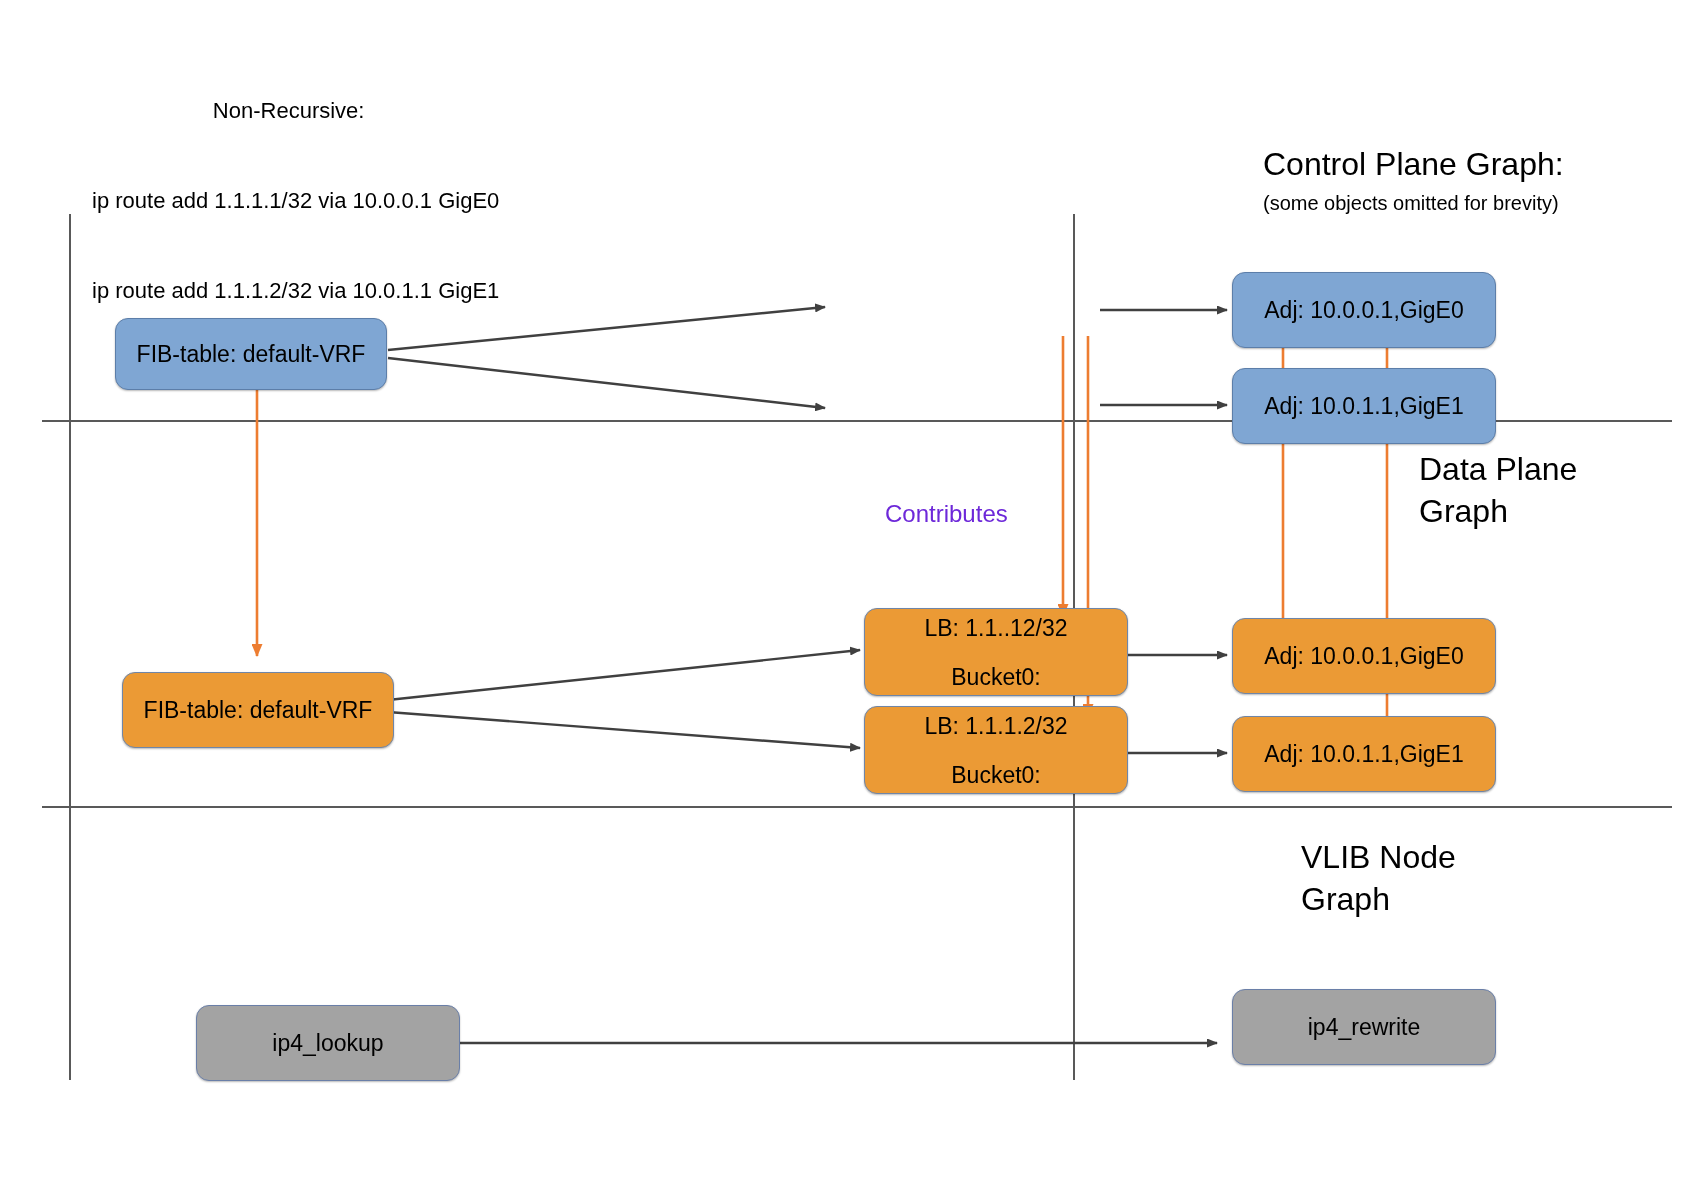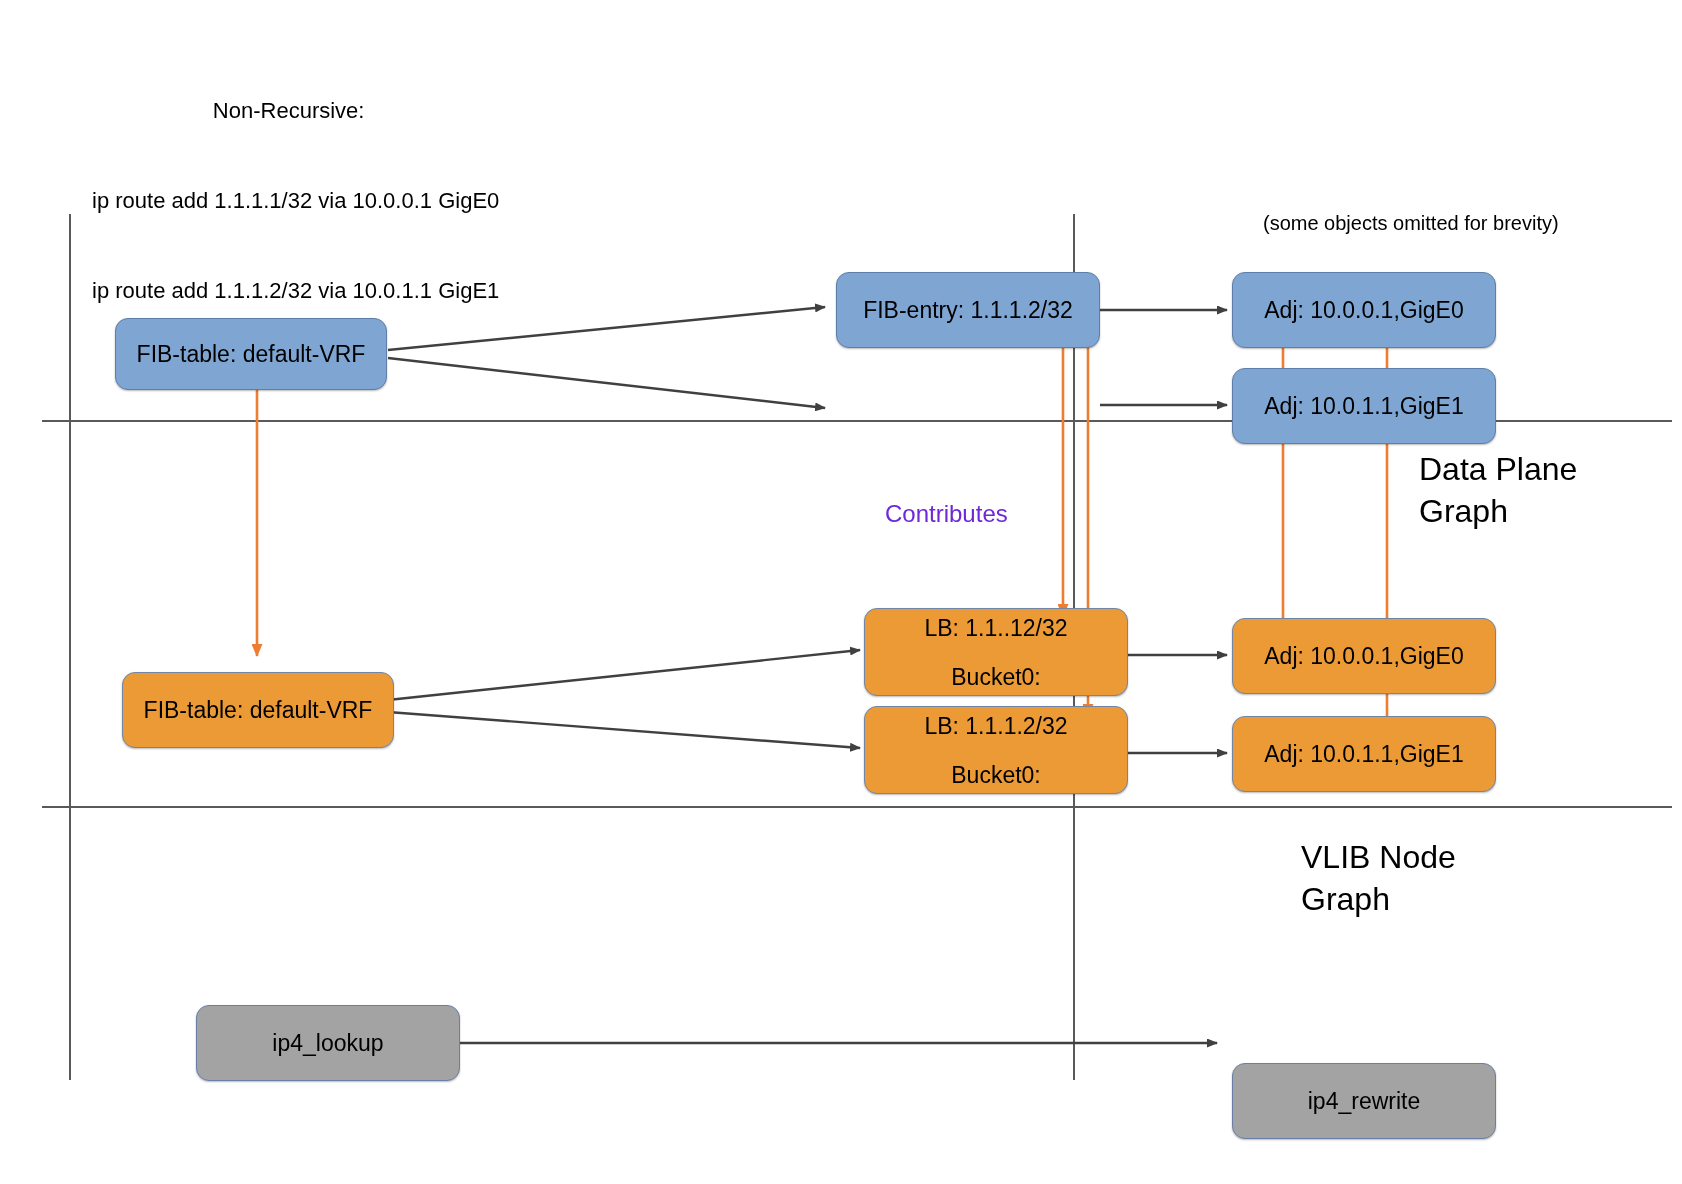--- a/index.html
+++ b/index.html
@@ -41,21 +41,20 @@
     font-size: 32px;
     line-height: 38px;
     color: #000;
     white-space: pre;
   }
   .lane-sub {
     font-size: 20px;
     line-height: 26px;
     color: #000;
     white-space: pre;
-    margin-top: 20px;
   }
   .plain-label {
     font-size: 24px;
     color: #6d28d9;
     white-space: pre;
   }
 
   
   .node {
     box-sizing: border-box;
@@ -90,20 +89,21 @@
     <span class="ln">Non-Recursive:</span>
     <span class="ln indent">ip route add 1.1.1.1/32 via 10.0.0.1 GigE0</span>
     <span class="ln indent">ip route add 1.1.1.2/32 via 10.0.1.1 GigE1</span>
   </div>
 
   <div class="abs vline" style="left:69px;  top:214px;  height:866px;"></div>
   <div class="abs vline" style="left:1073px; top:214px;  height:866px;"></div>
   <div class="abs hline" style="left:42px; top:420px; width:1630px;"></div>
   <div class="abs hline" style="left:42px; top:806px; width:1630px;"></div>
 
+  <div class="abs lane-title" style="left:1263px; top:145px;">Control Plane Graph:</div>
   <div class="abs lane-sub" style="left:1263px; top:190px;">(some objects omitted for brevity)</div>
 
   <div class="abs lane-title" style="left:1419px; top:450px;">Data Plane</div>
   <div class="abs lane-title" style="left:1419px; top:492px;">Graph</div>
 
   <div class="abs lane-title" style="left:1301px; top:838px;">VLIB Node</div>
   <div class="abs lane-title" style="left:1301px; top:880px;">Graph</div>
 
   <div class="abs plain-label" style="left:885px; top:500px;">Contributes</div>
 
@@ -138,23 +138,20 @@
     <path d="M1387,336 L1387,728" stroke="#ed7d31" stroke-width="2.6" fill="none" marker-end="url(#ah-orange)"></path>
 
     <path d="M1008,658 L1036,658" stroke="#000" stroke-width="2.2" fill="none"></path>
     <path d="M1008,756 L1036,756" stroke="#000" stroke-width="2.2" fill="none"></path>
   </svg>
 
   <div class="abs node blue" style="left:115px; top:318px; width:272px; height:72px;">
     <span>FIB-table: default-VRF</span>
   </div>
 
-  <div class="abs node blue" style="left:836px; top:272px; width:264px; height:76px;">
-    <span>FIB-entry: 1.1.1.2/32</span>
-  </div>
 
 
   <div class="abs node blue" style="left:1232px; top:272px; width:264px; height:76px;">
     <span>Adj: 10.0.0.1,GigE0</span>
   </div>
 
   <div class="abs node blue" style="left:1232px; top:368px; width:264px; height:76px;">
     <span>Adj: 10.0.1.1,GigE1</span>
   </div>
 
@@ -177,17 +174,17 @@
   </div>
 
   <div class="abs node orange" style="left:1232px; top:716px; width:264px; height:76px;">
     <span>Adj: 10.0.1.1,GigE1</span>
   </div>
 
   <div class="abs node green" style="left:196px; top:1005px; width:264px; height:76px;">
     <span>ip4_lookup</span>
   </div>
 
-  <div class="abs node green" style="left:1232px; top:1063px; width:264px; height:76px;">
+  <div class="abs node green" style="left:1232px; top:989px; width:264px; height:76px;">
     <span>ip4_rewrite</span>
   </div>
 
 </div>
 
 </body></html>

